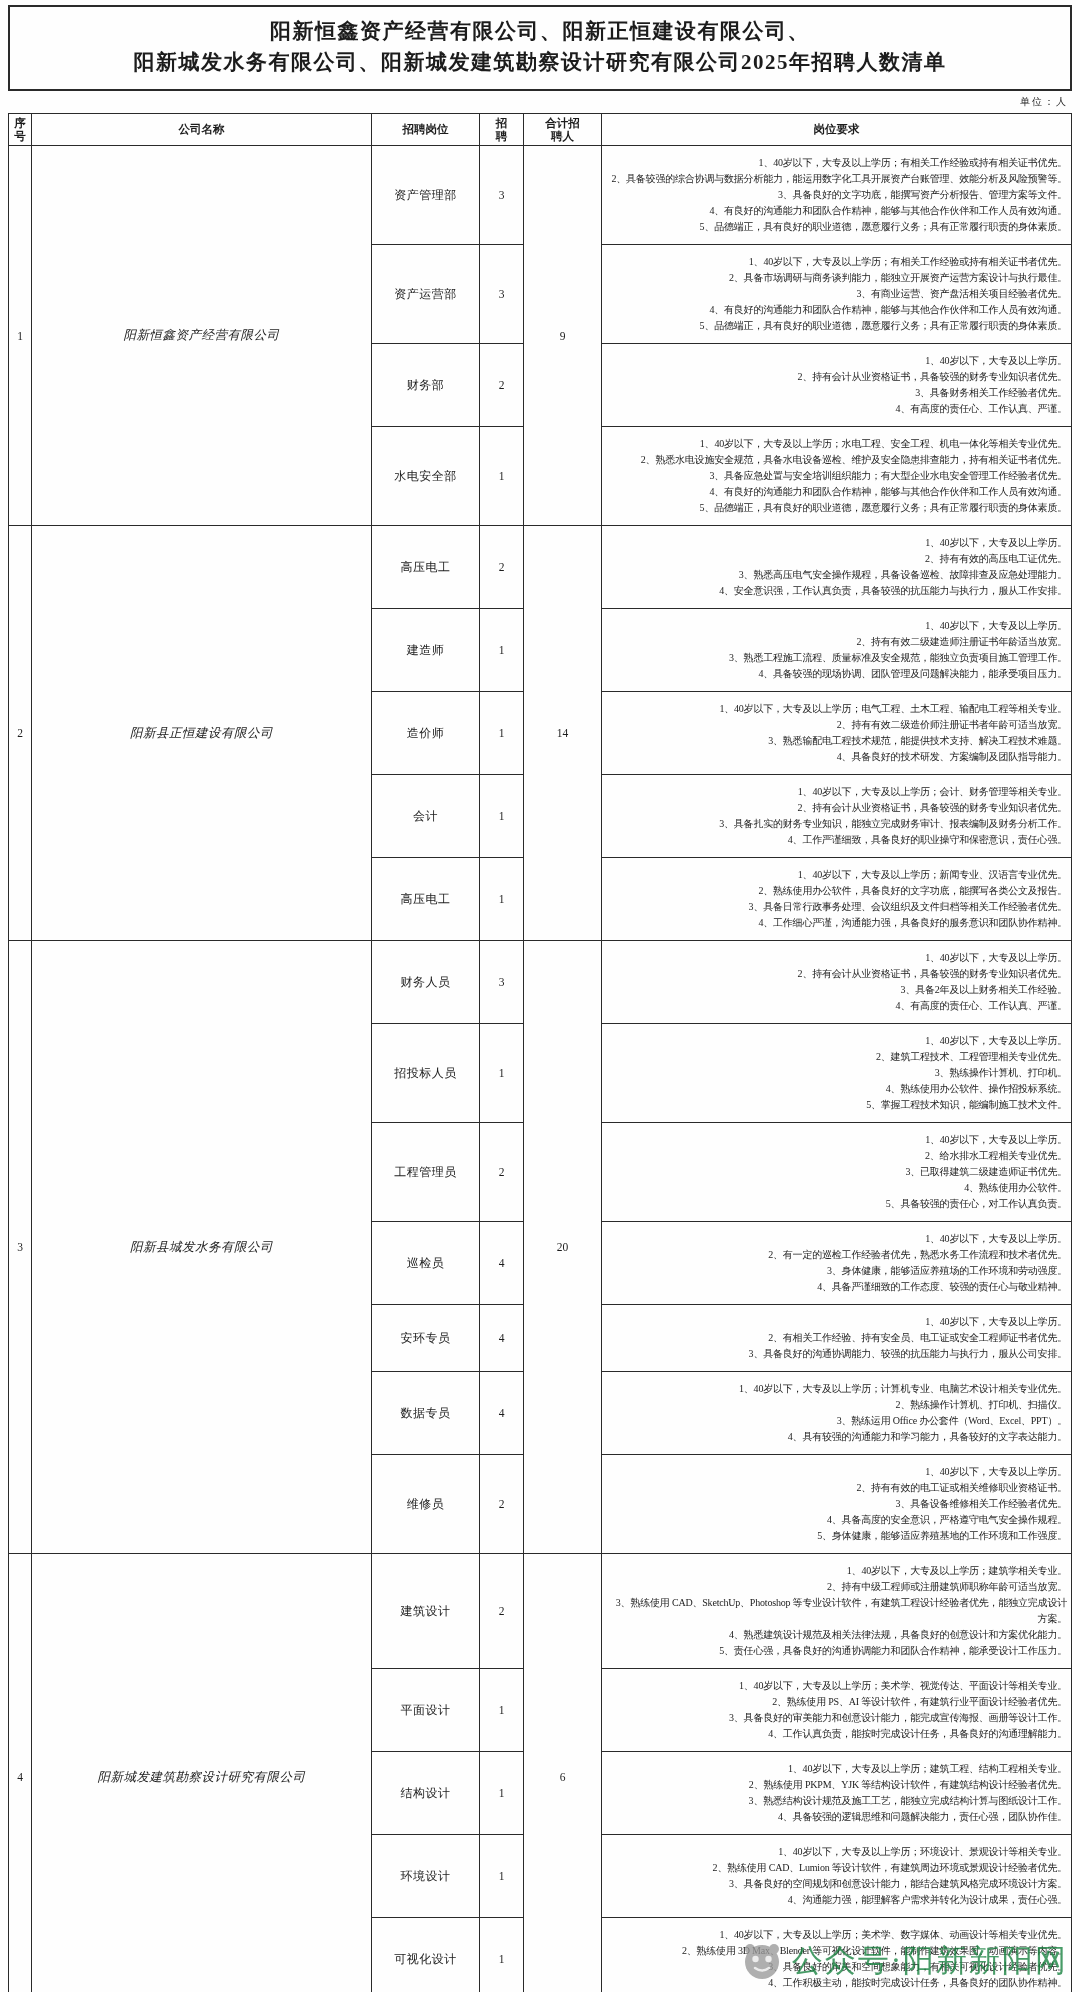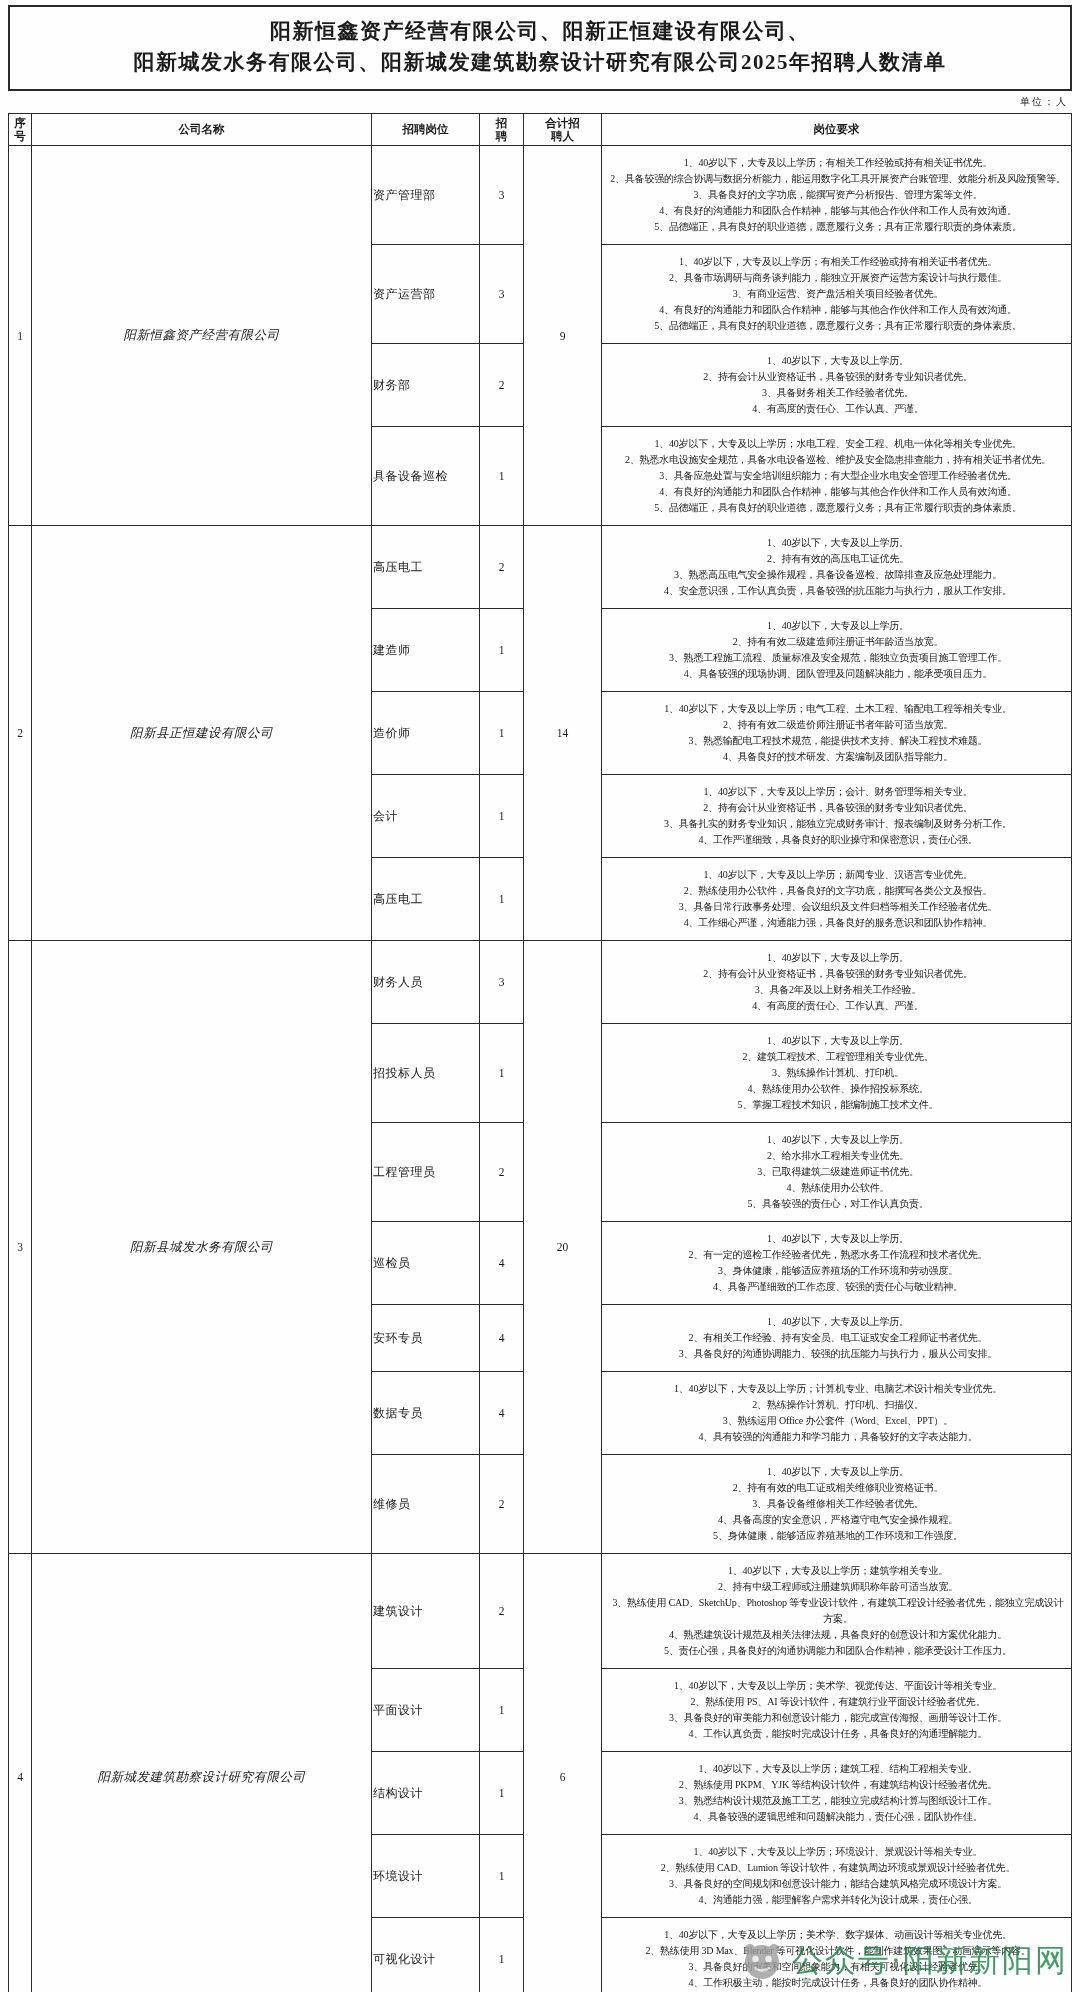--- a/index.html
+++ b/index.html
@@ -11,25 +11,25 @@
   .title-box{border:2px solid #2a2a2a;box-sizing:border-box;padding:9px 20px 11px 20px;}
   .title-line{text-align:center;font-size:21px;font-weight:600;line-height:31px;letter-spacing:1.5px;}
   .unit-note{ text-align:right;font-size:10px;line-height:20px;padding:1px 4px 1px 0;letter-spacing:2px;}
   table{width:1064px;border-collapse:collapse;table-layout:fixed;}
   th,td{border:1px solid #2a2a2a;box-sizing:border-box;vertical-align:middle;}
   thead th{font-size:11.5px;font-weight:600;height:32px;padding:1px;text-align:center;overflow:hidden;line-height:13px;}
   .th-narrow span{display:inline-block;max-width:1.3em;}
   .th-total span{display:inline-block;max-width:3.6em;}
   .seq-cell{text-align:center;font-size:11.5px;}
   .company-cell{text-align:center;font-size:12.5px;letter-spacing:0.5px;font-style:italic;}
-  .position-cell{text-align:left;font-size:12px;letter-spacing:0.5px;}
+  .position-cell{text-align:center;font-size:12px;letter-spacing:0.5px;}
   .count-cell,.total-cell{text-align:center;font-size:11.5px;font-family:"Liberation Serif",serif;}
   .req-cell{
     font-size:10px;line-height:16px;letter-spacing:-0.2px;
-    padding:9px 4px 9px 7px;white-space:pre-line;text-align:center;vertical-align:middle;
+    padding:9px 4px 9px 7px;white-space:pre-line;text-align:right;vertical-align:middle;
   }
   .watermark{
     position:absolute;right:12px;bottom:10px;display:flex;align-items:center;gap:10px;
     color:#15803d;opacity:0.78;pointer-events:none;
   }
   .watermark-text{font-size:31px;letter-spacing:2px;font-weight:500;white-space:nowrap;}
   .wm-logo{width:40px;height:40px;flex:0 0 auto;}
 </style>
 </head>
 <body>
@@ -86,21 +86,21 @@
         </tr>
         <tr>
           <td class="position-cell">财务部</td>
           <td class="count-cell">2</td>
           <td class="req-cell">1、40岁以下，大专及以上学历。
 2、持有会计从业资格证书，具备较强的财务专业知识者优先。
 3、具备财务相关工作经验者优先。
 4、有高度的责任心、工作认真、严谨。</td>
         </tr>
         <tr>
-          <td class="position-cell">具备设备巡检</td>
+          <td class="position-cell">水电安全部</td>
           <td class="count-cell">1</td>
           <td class="req-cell">1、40岁以下，大专及以上学历；水电工程、安全工程、机电一体化等相关专业优先。
 2、熟悉水电设施安全规范，具备水电设备巡检、维护及安全隐患排查能力，持有相关证书者优先。
 3、具备应急处置与安全培训组织能力；有大型企业水电安全管理工作经验者优先。
 4、有良好的沟通能力和团队合作精神，能够与其他合作伙伴和工作人员有效沟通。
 5、品德端正，具有良好的职业道德，愿意履行义务；具有正常履行职责的身体素质。</td>
         </tr>
         <tr>
           <td class="seq-cell" rowspan="5">2</td>
           <td class="company-cell" rowspan="5">阳新县正恒建设有限公司</td>

